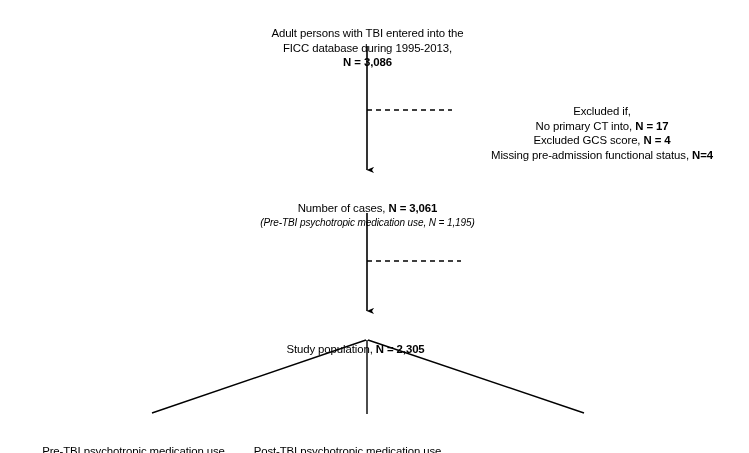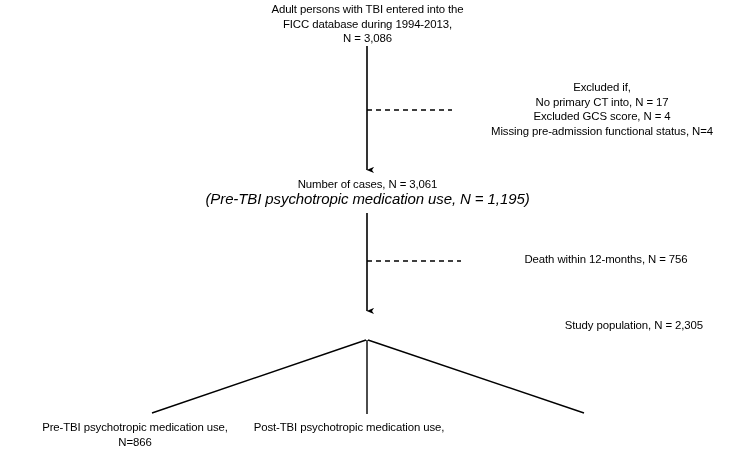--- a/index.html
+++ b/index.html
@@ -27,41 +27,42 @@
     height: 453px;
     pointer-events: none;
   }
   .node {
     position: absolute;
     text-align: center;
     font-size: 11.4px;
     line-height: 14.6px;
     letter-spacing: -0.1px;
     white-space: nowrap;
+    margin-top: 24px;
   }
   .node-left {
     text-align: center;
   }
   .ln {
     display: block;
   }
   .b {
-    font-weight: normal;
+    font-weight: bold;
   }
   .it {
     font-style: italic;
-    font-size: 15px;
+    font-size: 10px;
   }
 
   
   #node-source   { left: 0px;   top: 2px;   width: 735px; }
   #node-excluded { left: 455px; top: 80px;  width: 294px; }
   #node-cases    { left: 30px;  top: 177px; width: 675px; }
   #node-death    { left: 463px; top: 252px; width: 286px; }
-  #node-study    { left: 28px;  top: 318px; width: 675px; text-align: right; }
+  #node-study    { left: 18px;  top: 318px; width: 675px; }
   #node-pre      { left: 0px;   top: 420px; width: 270px; }
   #node-post     { left: 214px; top: 420px; width: 270px; }
   #node-none     { left: 478px; top: 420px; width: 271px; }
 </style>
 </head>
 <body>
 
 <div id="flow-canvas">
 
   <svg id="flow-svg" viewBox="0 0 749 453" xmlns="http://www.w3.org/2000/svg">
@@ -79,21 +80,21 @@
 
     <line x1="367" y1="261" x2="461" y2="261" stroke="#000000" stroke-width="1.5" stroke-dasharray="5,4"></line>
 
     <line x1="366" y1="340" x2="152" y2="413" stroke="#000000" stroke-width="1.4"></line>
     <line x1="367" y1="340" x2="367" y2="414" stroke="#000000" stroke-width="1.4"></line>
     <line x1="368" y1="340" x2="584" y2="413" stroke="#000000" stroke-width="1.4"></line>
   </svg>
 
   <div class="node" id="node-source">
     <span class="ln">Adult persons with TBI entered into the</span>
-    <span class="ln">FICC database during 1994-2013,</span>
+    <span class="ln">FICC database during 1995-2013,</span>
     <span class="ln b">N = 3,086</span>
   </div>
 
   <div class="node node-left" id="node-excluded">
     <span class="ln">Excluded if,</span>
     <span class="ln">
       <span>No primary CT into, </span><span class="b">N = 17</span>
     </span>
     <span class="ln">
       <span>Excluded GCS score, </span><span class="b">N = 4</span>
@@ -103,25 +104,20 @@
     </span>
   </div>
 
   <div class="node" id="node-cases">
     <span class="ln">
       <span>Number of cases, </span><span class="b">N = 3,061</span>
     </span>
     <span class="ln it">(Pre-TBI psychotropic medication use, N = 1,195)</span>
   </div>
 
-  <div class="node node-left" id="node-death">
-    <span class="ln">
-      <span>Death within 12-months, </span><span class="b">N = 756</span>
-    </span>
-  </div>
 
   <div class="node" id="node-study">
     <span class="ln">
       <span>Study population, </span><span class="b">N = 2,305</span>
     </span>
   </div>
 
   <div class="node" id="node-pre">
     <span class="ln">Pre-TBI psychotropic medication use,</span>
     <span class="ln b">N=866</span>

